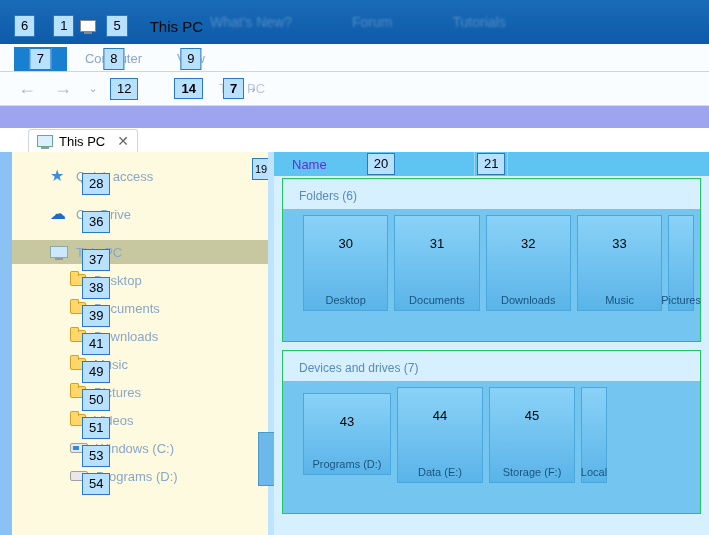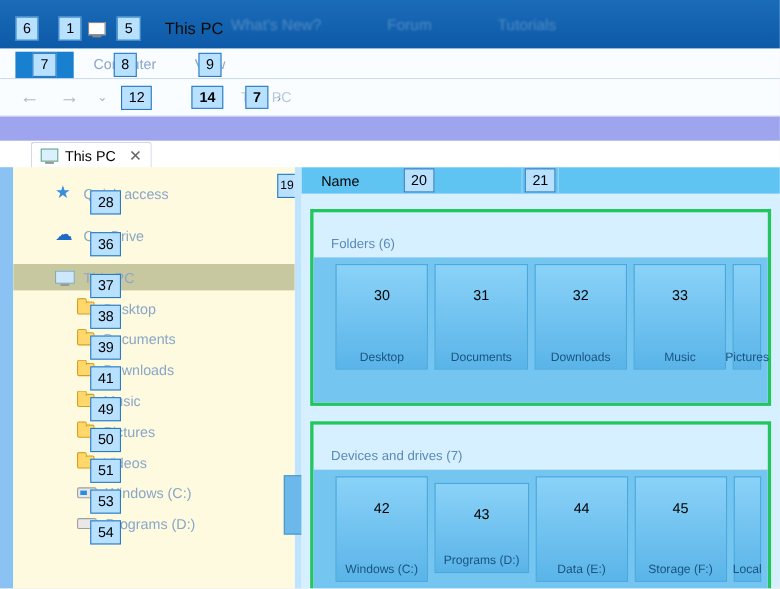--- a/index.html
+++ b/index.html
@@ -65,31 +65,31 @@
 
   .sep-thin { width: 6px; background: #bfe4ff; }
 
   .content { flex: 1; background: #d6f0ff; position: relative; overflow: hidden; }
   .col-header { height: 24px; background: #5fc4f2; display: flex; align-items: center; color: #1a5480; font-size: 13px; padding-left: 10px; gap: 0; }
   .col { display:flex; align-items:center; justify-content:center; position:relative; height:100%; gap:40px; }
   .col.name { width: 190px; justify-content: flex-start; padding-left: 8px; }
   .col.type { flex:1; justify-content: flex-start; padding-left: 10px; }
   .col-sep { width: 1px; height: 100%; background: #a0d4f0; }
   .col .num-badge { }
-  .col-label { color: #000000; }
+  .col-label { color: #6d28d9; }
 
   .group-label { color: #5a8ab8; font-size: 12px; padding: 6px 0 6px 16px; }
   .tile-row { display: flex; gap: 6px; padding-left: 14px; padding-bottom: 4px; }
   .tile { width: 86px; height: 96px; background: linear-gradient(#8ad2f8, #5ab4e8); border: 1px solid #4aa8dc; display: flex; flex-direction: column; align-items: center; justify-content: flex-start; padding-top: 20px; color: #000; font-size: 13px; position: relative; }
   .tile.big { width: 88px; height: 82px; transform: translateY(6px); align-items: center; }
   .tile .tile-label { color: #1a5480; font-size: 11px; position:absolute; bottom:4px; }
 
   .sel-scroll-stub { position:absolute; left:0; bottom:20px; width:18px; height:54px; background:#6cb8ea; border:1px solid #4a98c8; }
 
-  .group-box { margin: 14px 8px 8px 8px; border: 3px solid #22c55e; padding-top: 15px; }
+  .group-box { margin: 2px 8px 8px 8px; border: 1px solid #22c55e; padding-top: 4px; }
   .group-box .group-label { background: transparent; }
   .tile-container { background: #74c6f0; padding: 6px 6px 26px 6px; }
 </style>
 </head>
 <body>
 
 <div class="titlebar">
   <div class="tb-blur">
     <span>What's New?</span>
     <span>Forum</span>
@@ -253,24 +253,20 @@
               <span class="tile-label">Pictures</span>
             </div>
         </div>
       </div>
     </div>
 
     <div class="group-box">
       <div class="group-label">Devices and drives (7)</div>
       <div class="tile-container">
         <div class="tile-row">
-          <div class="tile">
-              <span>42</span>
-              <span class="tile-label">Windows (C:)</span>
-            </div>
           <div class="tile big">
               <span>43</span>
               <span class="tile-label">Programs (D:)</span>
             </div>
           <div class="tile">
               <span>44</span>
               <span class="tile-label">Data (E:)</span>
             </div>
           <div class="tile">
               <span>45</span>

